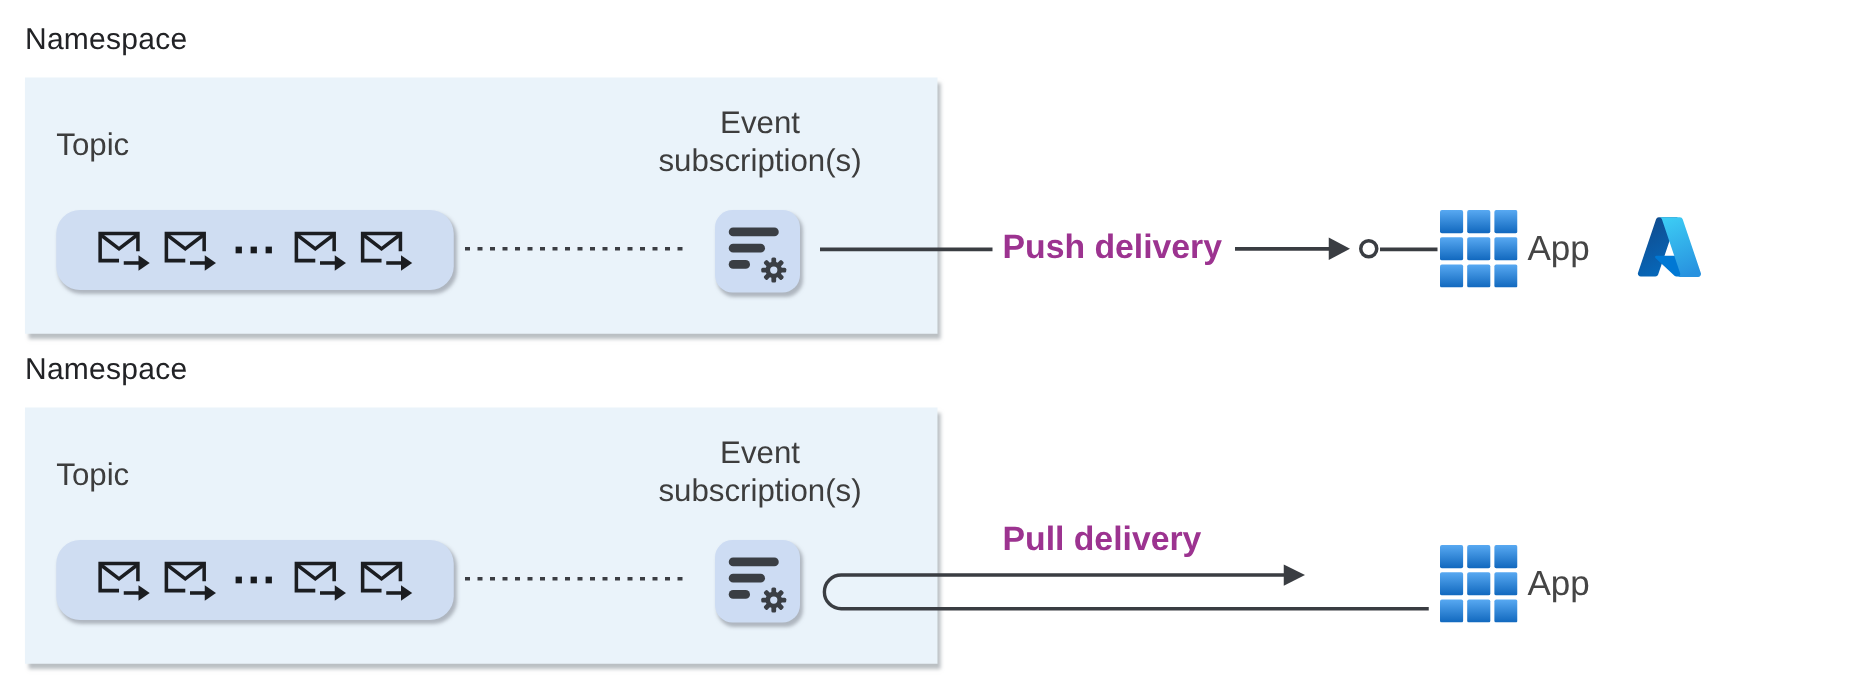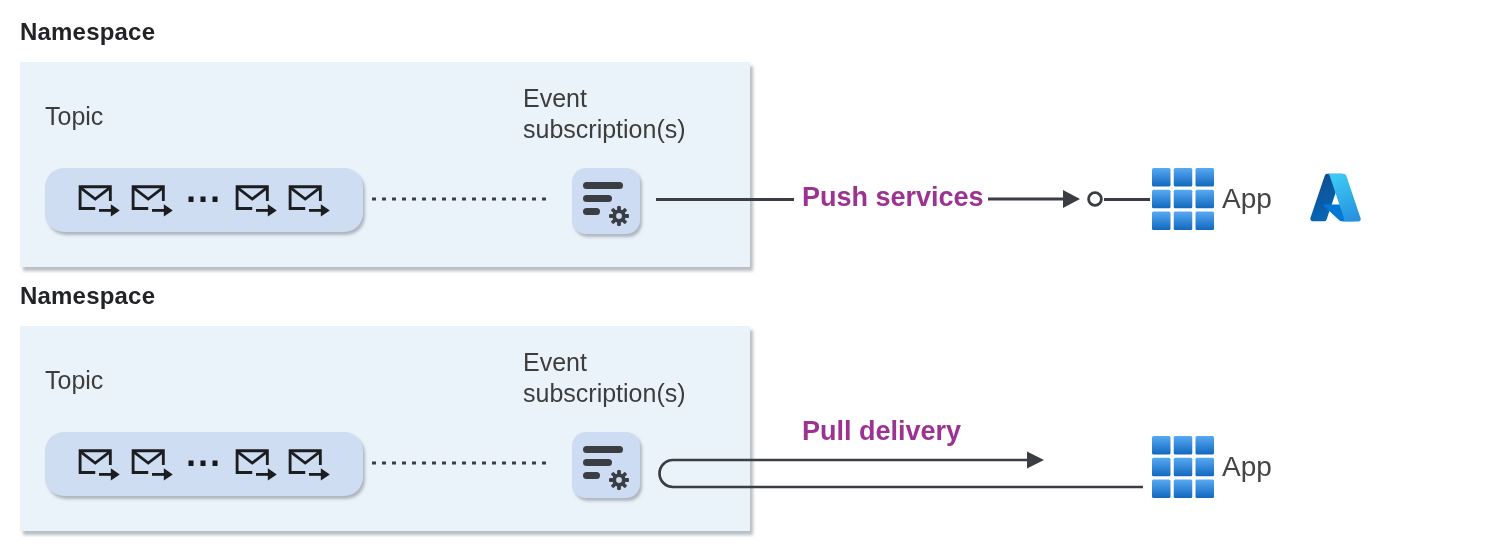--- a/index.html
+++ b/index.html
@@ -8,21 +8,21 @@
     font-family:"Liberation Sans", sans-serif; overflow:hidden;
     color:#3d3d3d;
   }
   .flow { position:absolute; left:0; width:1489px; height:278px; }
   .flow-push { top:0; }
   .flow-pull { top:264px; }
 
   .abs { position:absolute; }
 
   .ns-label {
-    left:20px; top:18px; font-size:24px; font-weight:700; color:#222326;
+    left:20px; top:18px; font-size:24px; font-weight:400; color:#222326;
     letter-spacing:0.2px;
     text-align:right;
   }
   .ns-box {
     left:20px; top:62px; width:730px; height:205px;
     background:var(--namespace-box-fill,#eaf3fa);
     box-shadow:3px 4px 3px rgba(128,136,144,0.55);
   }
   .topic-label {
     left:45px; top:102px; width:318px; text-align:left;
@@ -33,21 +33,21 @@
     background:var(--topic-pill-fill,#cfddf2);
     box-shadow:2px 3px 3px rgba(125,132,142,0.55);
     display:flex; align-items:center; justify-content:center; gap:11px;
   }
   .envelope { width:42px; height:34px; overflow:visible; flex:none; }
   .dots {
     font-size:36px; font-weight:900; color:#17191d; line-height:34px;
     margin:0 2px; flex:none; letter-spacing:0px;
   }
   .event-label {
-    left:523px; top:83px; width:170px; text-align:left;
+    left:523px; top:83px; width:170px; text-align:center;
     font-size:25px; line-height:31px; color:#3d3d3d;
   }
   .event-icon {
     left:572px; top:168px; width:68px; height:66px; border-radius:14px;
     background:var(--event-icon-fill,#cddcf3);
     box-shadow:2px 3px 3px rgba(125,132,142,0.55);
   }
   .event-icon svg { width:68px; height:66px; display:block; }
 
   .hline { height:3px; background:var(--connector,#3a3d42); }
@@ -159,21 +159,21 @@
     </svg>
 
     <div class="abs event-label">Event subscription(s)</div>
     <div class="abs event-icon">
       <svg>
           <use href="#sym-eventsub" xlink:href="#sym-eventsub"></use>
         </svg>
     </div>
 
     <div class="abs hline" style="left:656px; top:198px; width:138px;"></div>
-    <div class="abs delivery-label" style="left:802px; top:182px;">Push services</div>
+    <div class="abs delivery-label" style="left:802px; top:182px;">Push delivery</div>
     <svg class="abs overlay" style="left:988px; top:186px;" width="94" height="26">
       <line class="stroke-conn" x1="0" y1="13" x2="76" y2="13" stroke-width="3"></line>
       <polygon class="fill-conn" points="75,4 92,13 75,22"></polygon>
     </svg>
     <svg class="abs overlay" style="left:1086px; top:190px;" width="18" height="18">
       <circle cx="9" cy="9" r="6.4" fill="#ffffff" class="stroke-conn" stroke-width="2.8"></circle>
     </svg>
     <div class="abs hline" style="left:1104px; top:198px; width:46px;"></div>
 
     <svg class="abs overlay" style="left:1152px; top:168px;" width="62" height="62">

